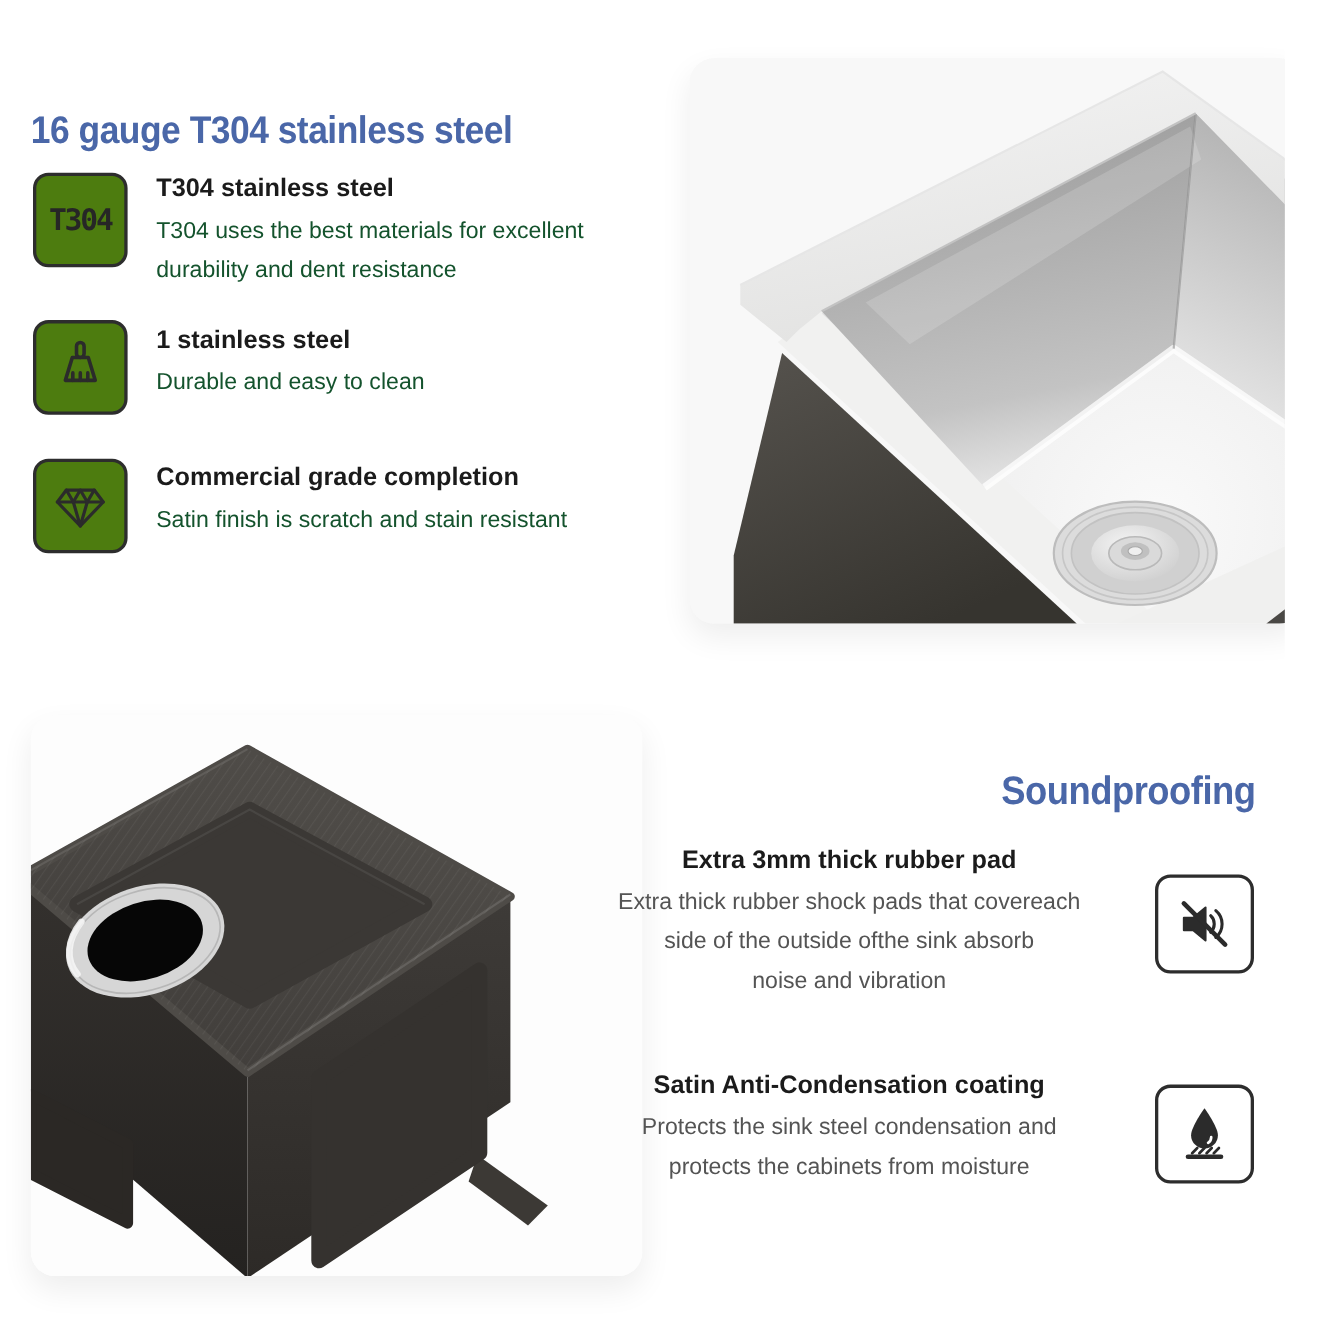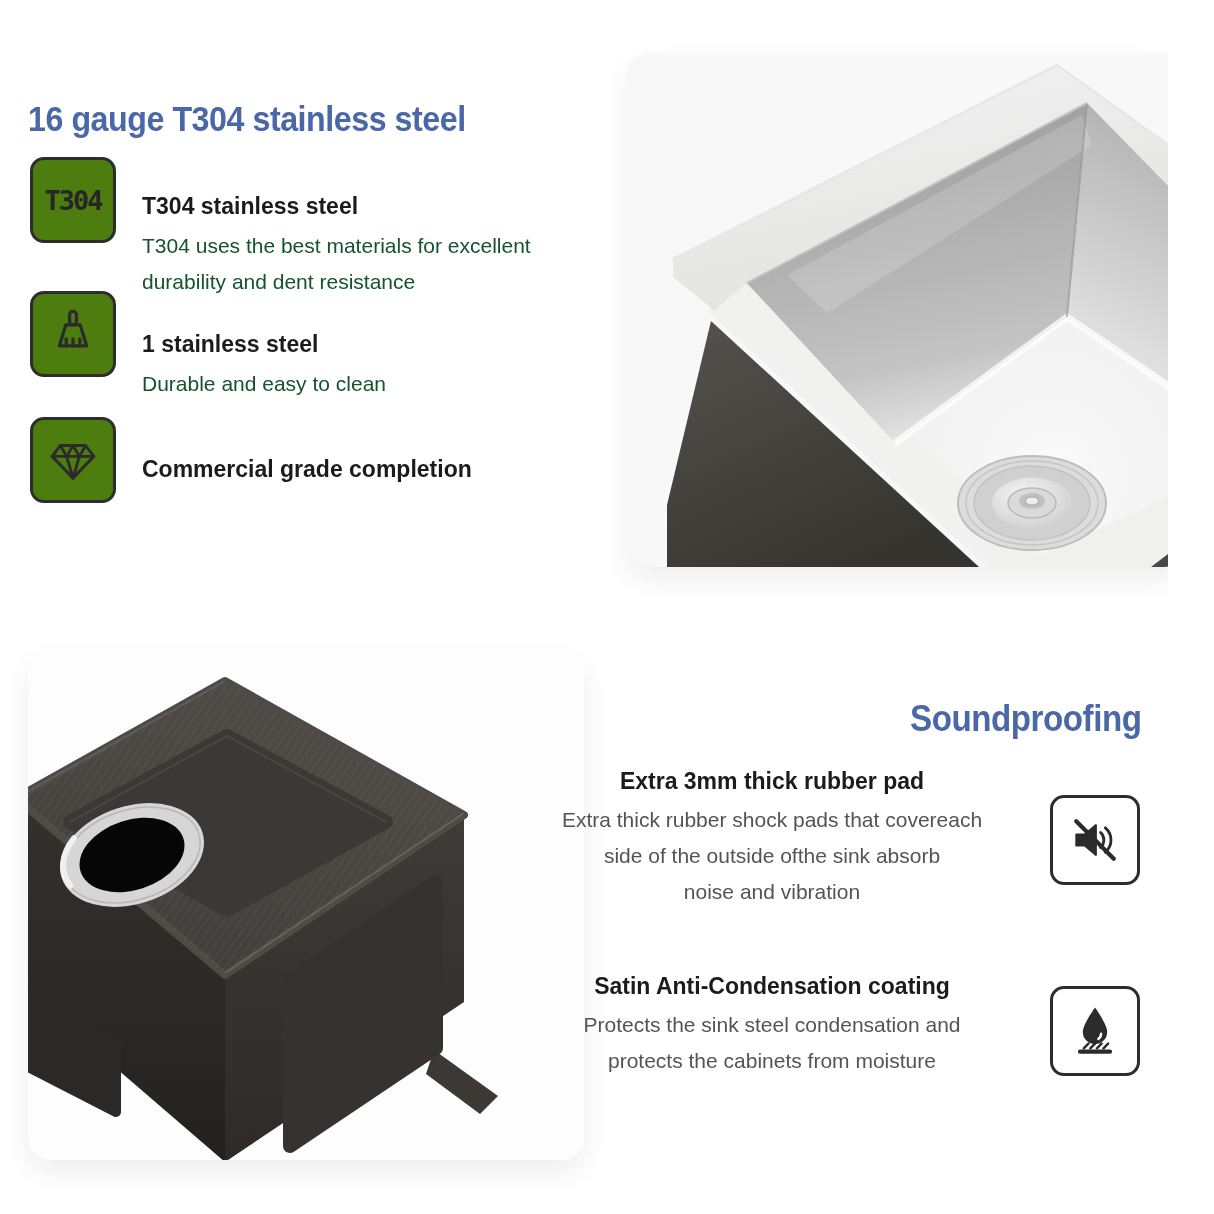--- a/index.html
+++ b/index.html
@@ -7,21 +7,21 @@
           font-family:"Liberation Sans",sans-serif;color:#1b1b1b;}
   .heading{position:absolute;font-weight:bold;color:#4a67a8;letter-spacing:-0.5px;white-space:nowrap;}
   .heading.left{left:28px;top:76px;font-size:35px;transform:scaleX(.92);transform-origin:left top;}
   .heading.right{right:27px;top:674px;font-size:36px;transform:scaleX(.92);transform-origin:right top;text-align:right;}
   .feat{position:absolute;left:30px;}
   .icon-box{position:absolute;left:0;top:0;width:80px;height:80px;border:3px solid #2d2d2d;border-radius:14px;
             background:#4d7c0f;display:flex;align-items:center;justify-content:center;}
   .icon-box svg{display:block;}
   .t304-text{font-family:"DejaVu Sans Mono",monospace;font-weight:bold;font-size:27px;letter-spacing:-2px;color:#262626;}
   .feat-text{position:absolute;left:112px;top:-4px;width:460px;}
-  .feat-title{font-size:23px;font-weight:bold;color:#1b1b1b;line-height:30px;margin-bottom:7px;white-space:nowrap;margin-top:36px;}
+  .feat-title{font-size:23px;font-weight:bold;color:#1b1b1b;line-height:30px;margin-bottom:7px;white-space:nowrap;}
   .feat-line{font-size:21px;color:#14532d;line-height:36px;white-space:nowrap;}
   .photo{position:absolute;border-radius:22px;overflow:hidden;box-shadow:0 12px 28px rgba(0,0,0,0.07);}
   .photo svg{display:block;}
   .photo-top{left:627px;top:53px;width:558px;height:514px;background:#f8f8f8;}
   .photo-bottom{left:28px;top:650px;width:556px;height:510px;background:#fdfdfd;}
   .sfeat-text{position:absolute;right:146px;width:500px;text-align:center;}
   .sfeat-title{font-size:23px;font-weight:bold;color:#1b1b1b;line-height:30px;margin-bottom:6px;white-space:nowrap;}
   .sfeat-line{font-size:21px;color:#545454;line-height:36px;white-space:nowrap;}
   .sicon-box{position:absolute;right:28px;width:84px;height:84px;border:3px solid #2d2d2d;border-radius:14px;
              background:#ffffff;display:flex;align-items:center;justify-content:center;}
@@ -62,20 +62,21 @@
     <div class="icon-box">
       <svg width="58" height="58" viewBox="0 0 64 64" fill="none" stroke="#2b2b2b" stroke-width="3.2" stroke-linecap="round" stroke-linejoin="round">
         <path d="M18,16 H46 L55,28 L32,52 L9,28 Z"></path>
         <path d="M9,28 H55"></path>
         <path d="M18,16 L25,28 L32,52 M46,16 L39,28 L32,52"></path>
         <path d="M25,28 L32,16 L39,28"></path>
       </svg>
     </div>
     <div class="feat-text" style="top:1px;">
       <div class="feat-title">Commercial grade completion</div>
+      <div class="feat-line">Satin finish is scratch and stain resistant</div>
     </div>
   </div>
 
   <figure class="photo photo-top" style="margin:0" aria-label="Stainless steel sink bowl corner with basket drain">
     <svg width="558" height="514" viewBox="0 0 558 514">
       <defs>
         <linearGradient id="gWedge" x1="0" y1="0" x2="0.6" y2="1">
           <stop offset="0" stop-color="#56534e"></stop>
             <stop offset="1" stop-color="#36342f"></stop>
         </linearGradient>

